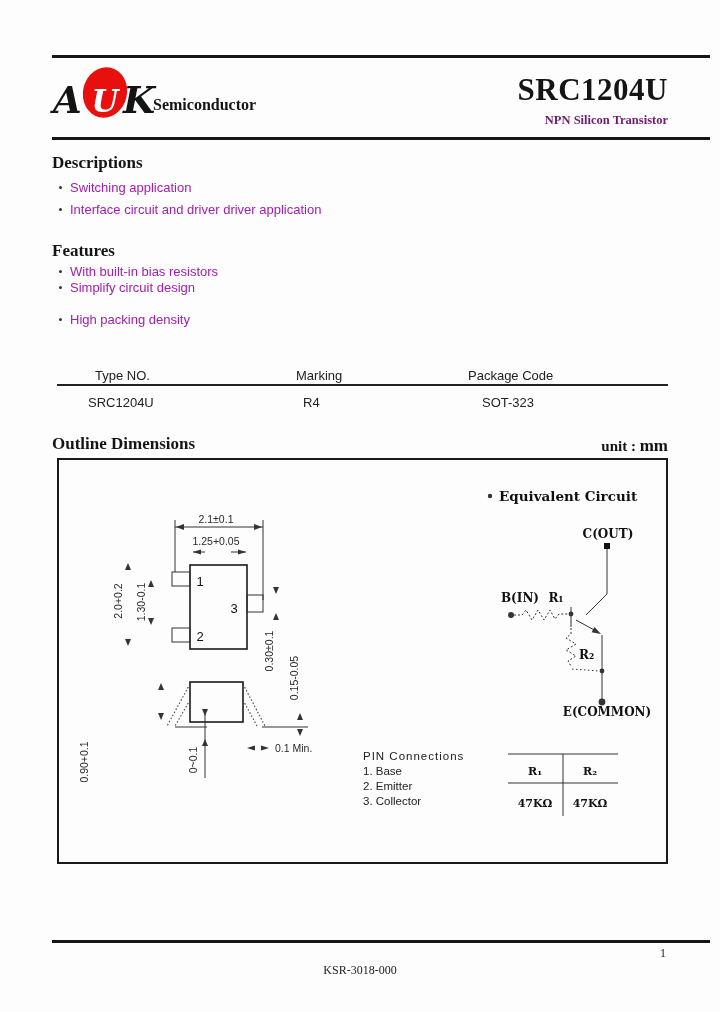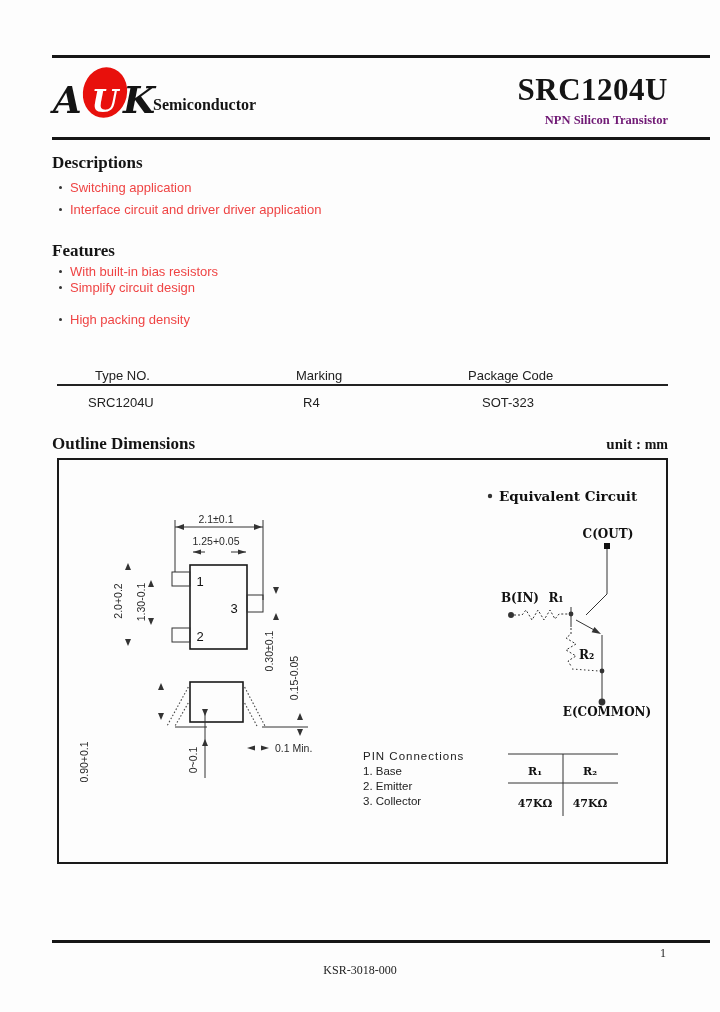--- a/index.html
+++ b/index.html
@@ -21,30 +21,30 @@
   .logo-a{left:1px;}
   .logo-k{left:71px;}
   .logo-u{position:absolute;left:31px;top:19px;width:44px;text-align:center;font:italic 700 31px "DejaVu Serif",serif;color:#ffffff;}
   .logo-word{position:absolute;left:101px;top:32px;font:700 16px "Liberation Serif",serif;color:#141414;}
 
   .part-number{position:absolute;right:52px;top:72px;font:700 31px "Liberation Serif",serif;color:#141414;letter-spacing:.5px;}
   .subtitle{position:absolute;right:52px;top:113px;font:700 12.5px "Liberation Serif",serif;color:#701a75;}
 
   .sec{position:absolute;left:52px;margin:0;font:700 17px "Liberation Serif",serif;color:#141414;}
 
-  .bullet{position:absolute;left:59px;display:flex;align-items:center;font-size:13px;color:#ef4444;}
+  .bullet{position:absolute;left:59px;display:flex;align-items:center;font-size:13px;color:#a21caf;}
   .dot{width:3px;height:3px;border-radius:50%;background:#333;margin-right:8px;flex:0 0 auto;}
 
   .ord-h,.ord-c{position:absolute;font-size:13px;color:#222;}
   .ord-h{top:368px;}
   .ord-c{top:395px;}
   .ord-rule{position:absolute;left:57px;top:384px;width:611px;height:2px;background:#222;}
 
   .unit{position:absolute;right:52px;top:436px;font:700 15px "Liberation Serif",serif;color:#141414;}
-  .unit .unit-mm{font-size:14px;}
+  .unit .unit-mm{font-size:17px;}
 
   .outline-box{position:absolute;left:57px;top:458px;width:611px;height:406px;border:2px solid #1a1a1a;box-sizing:border-box;}
 
   .footer-doc{position:absolute;left:52px;top:946px;width:616px;text-align:center;font:12px "Liberation Serif",serif;color:#222;margin-top:17px;}
   .footer-page{position:absolute;right:54px;top:946px;font:12px "Liberation Serif",serif;color:#222;}
 
   
   .dim{font:10.5px "Liberation Sans",sans-serif;fill:#2a2a2a;}
   .pin-num{font:13px "Liberation Sans",sans-serif;fill:#111;}
   .circ{font:700 12px "DejaVu Serif",serif;fill:#101010;}

